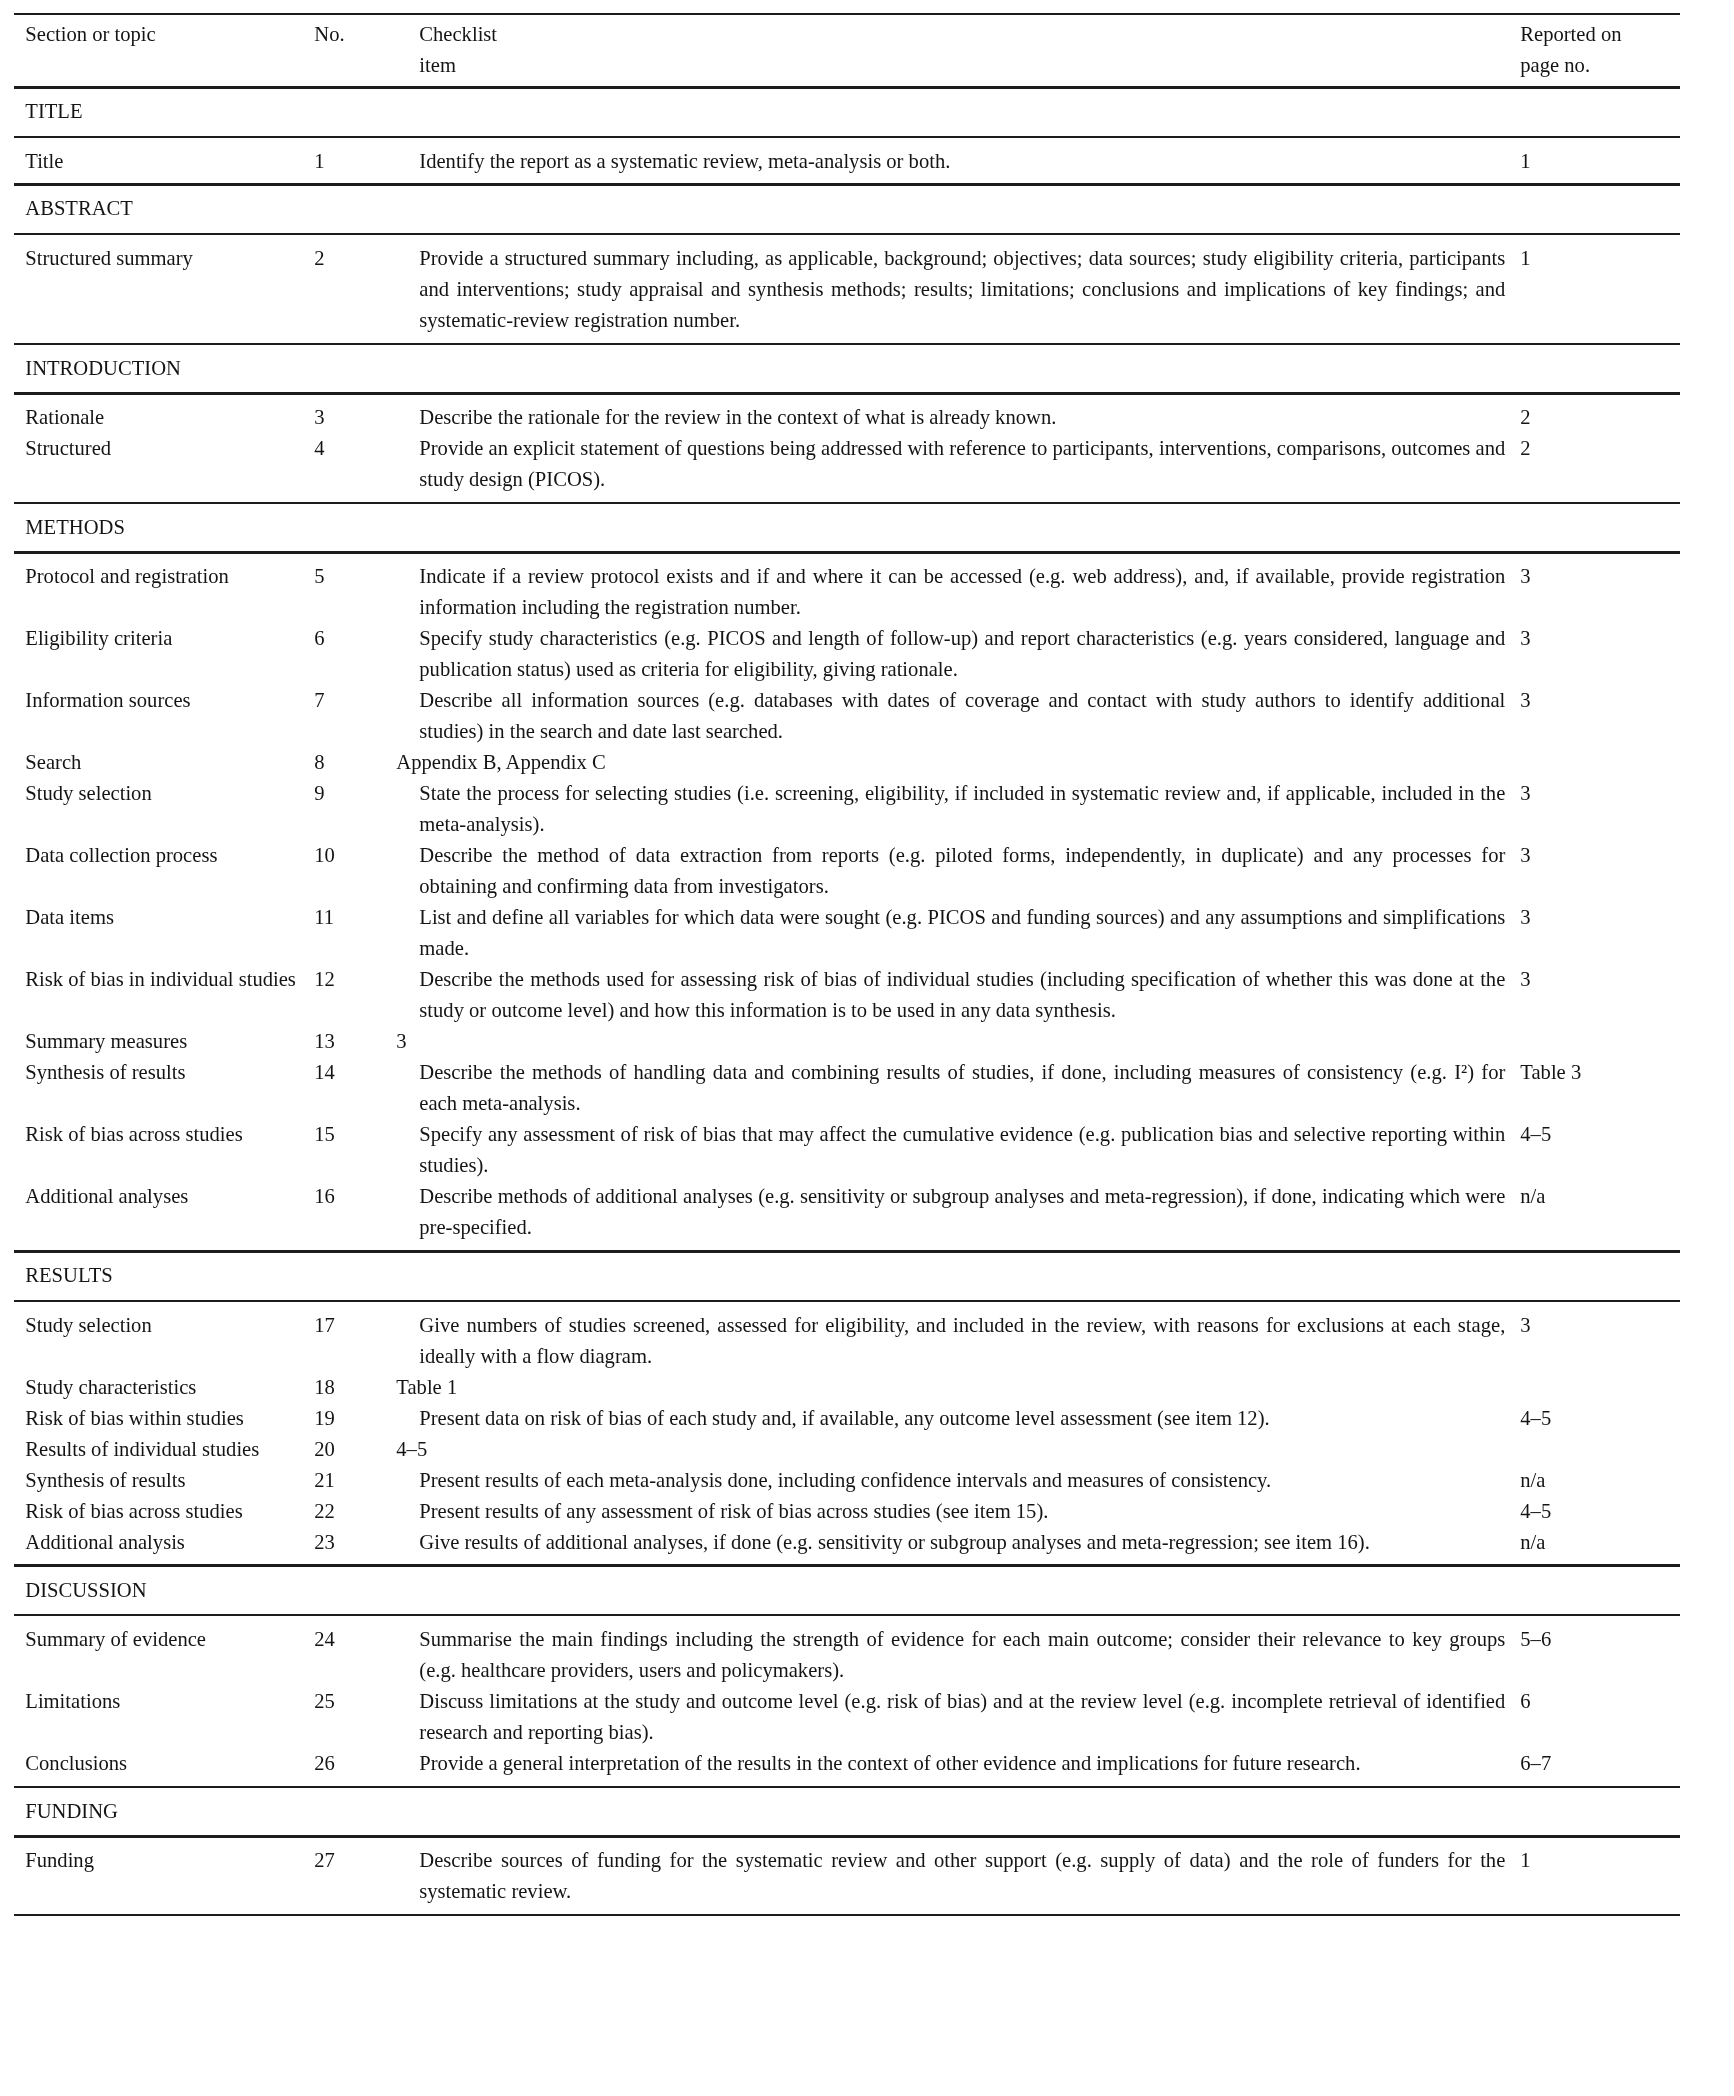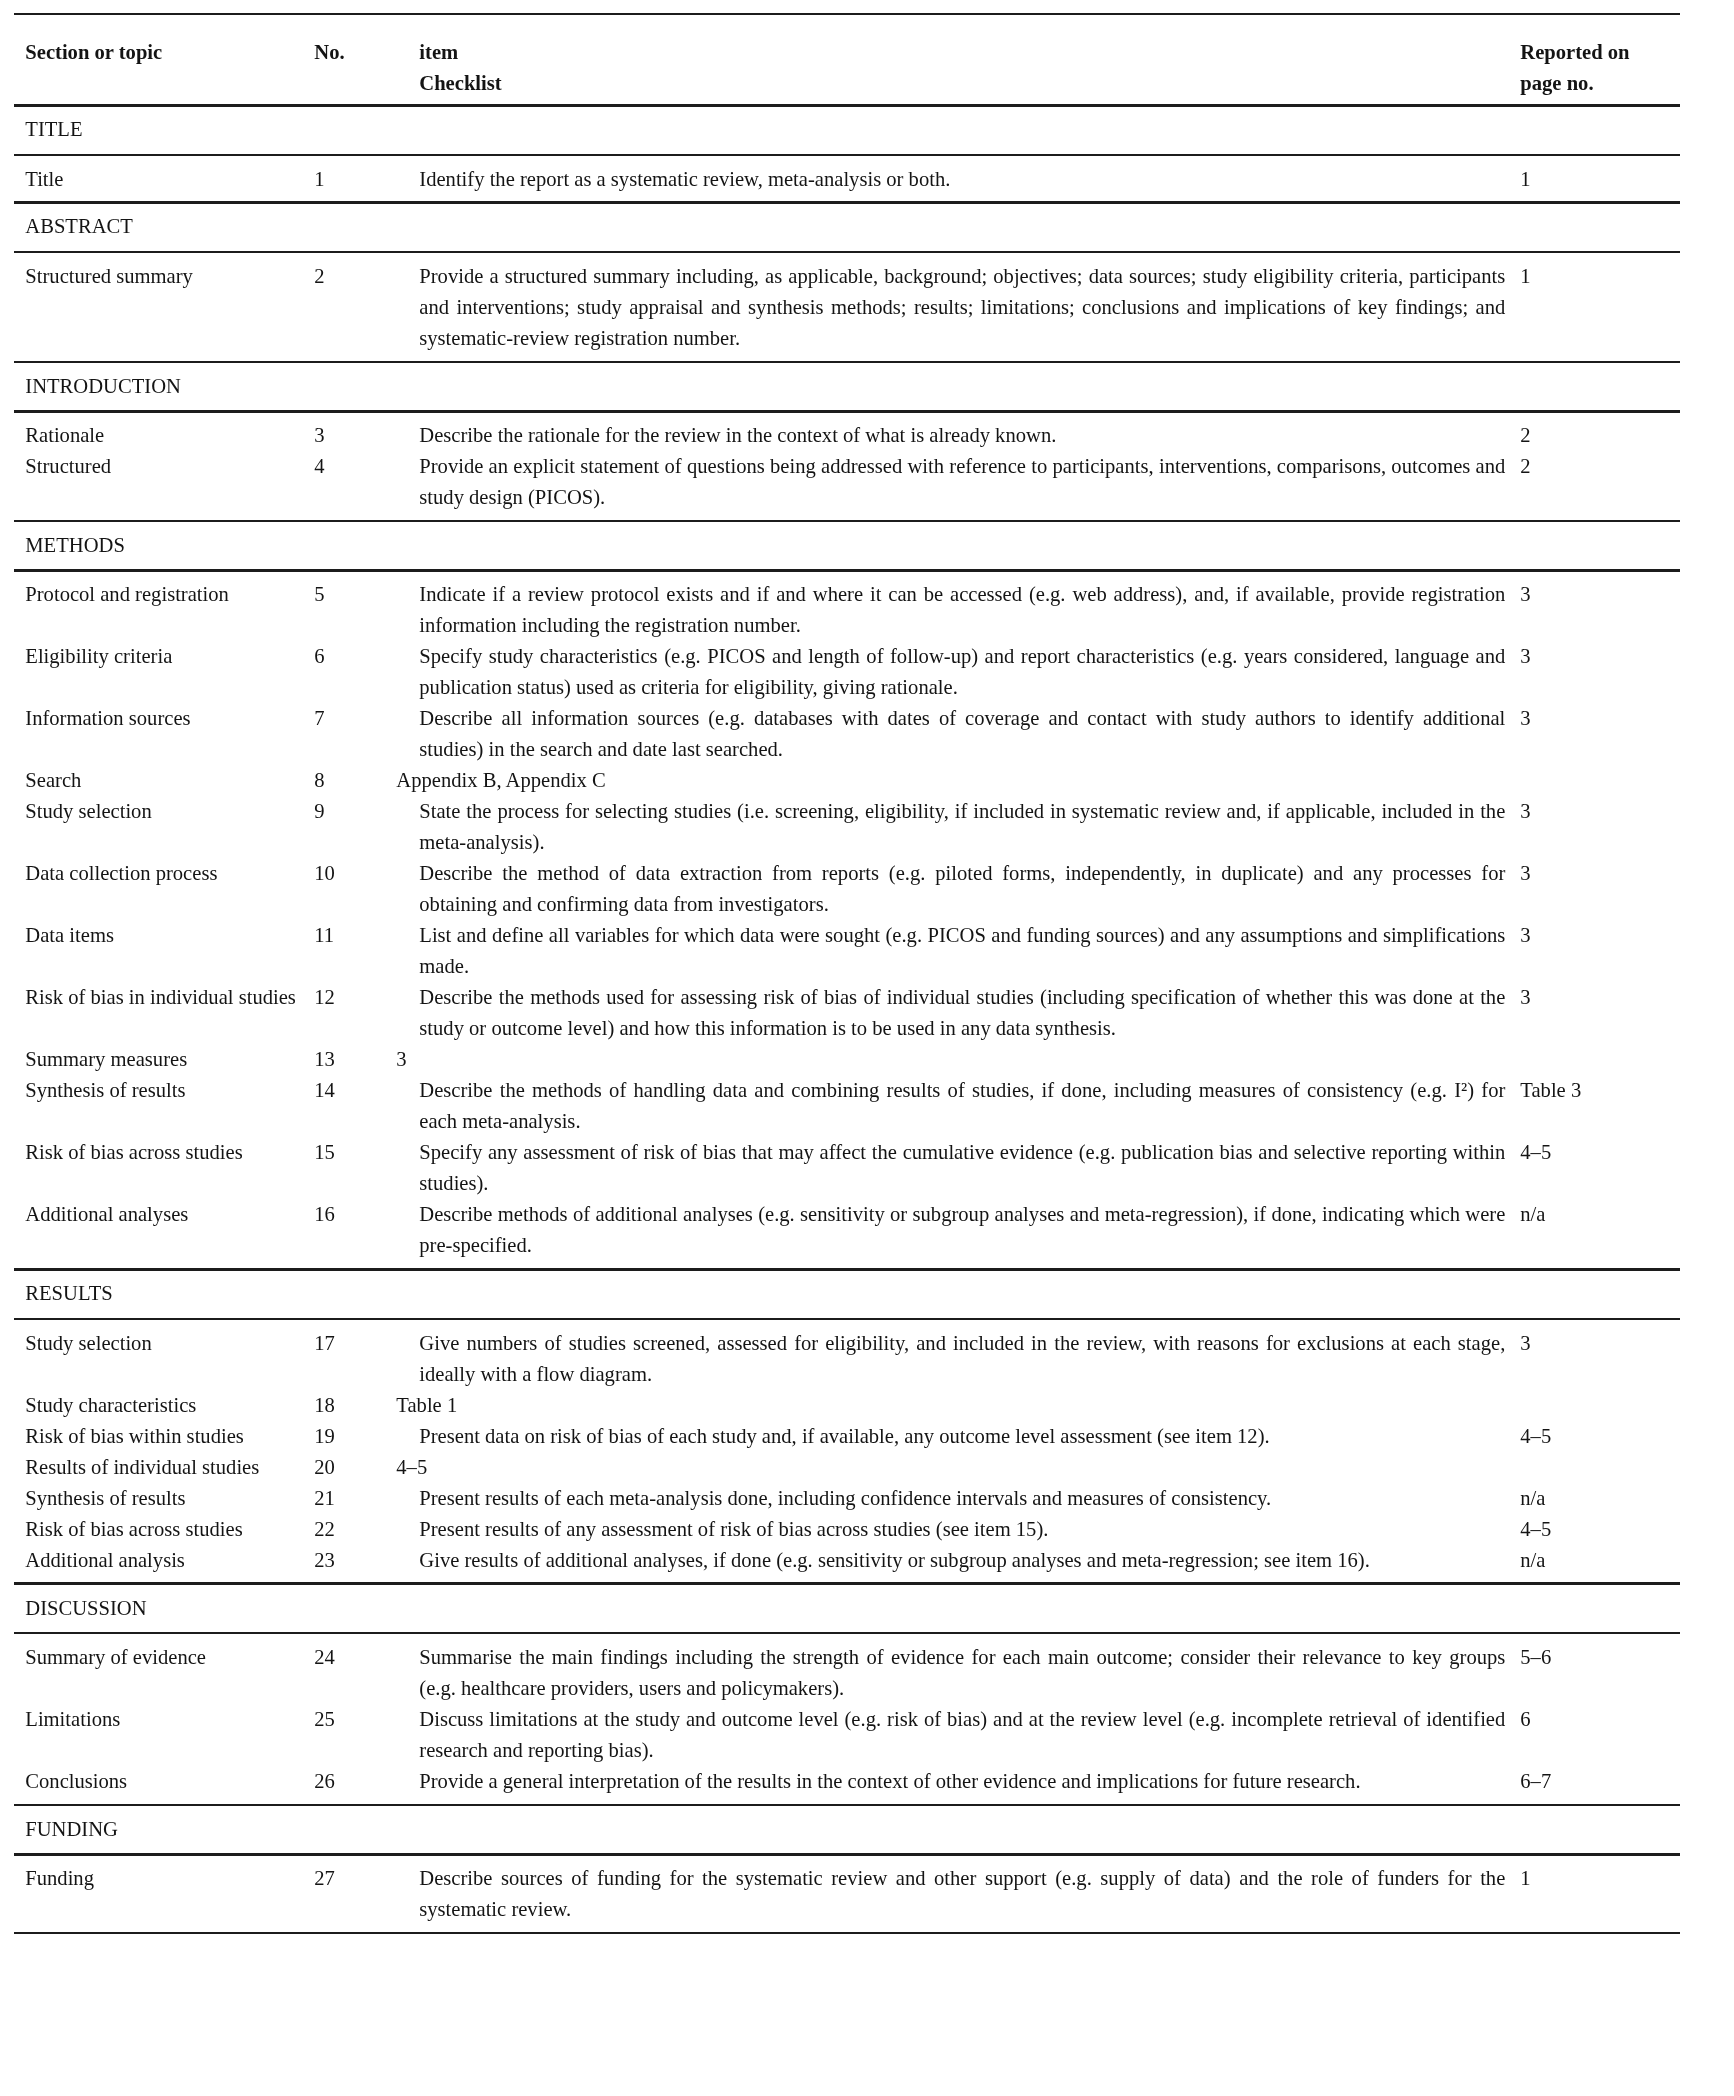--- a/index.html
+++ b/index.html
@@ -23,37 +23,37 @@
   }
   .row {
     display: grid;
     grid-template-columns: 300px 67px 1124px 175px;
     align-items: start;
   }
   .c1 { padding-left: 11px; text-align: justify; }
   .c2 { text-align: left; }
   .c3 { padding-left: 38px; text-align: justify; }
   .c4 { padding-left: 15px; }
-  .header-row { padding: 22px 0 5px 0; font-weight: bold; }
+  .header-row { padding: 4px 0 5px 0; }
   .section-title-row { padding: 7.6px 0 8.4px 11px; }
   .section-body { padding: 7.6px 0 6.7px 0; }
 </style>
 </head>
 <body>
 
 <div class="page">
 
   <div class="rule"></div>
 
   <div class="row header-row">
     <div class="c1">Section or topic</div>
     <div class="c2">No.</div>
     <div class="c3">
+      <div>Checklist</div>
       <div>item</div>
-      <div>Checklist</div>
     </div>
     <div class="c4">
       <div>Reported on</div>
       <div>page no.</div>
     </div>
   </div>
 
   <div class="rule"></div>
 
   <div id="sections">

